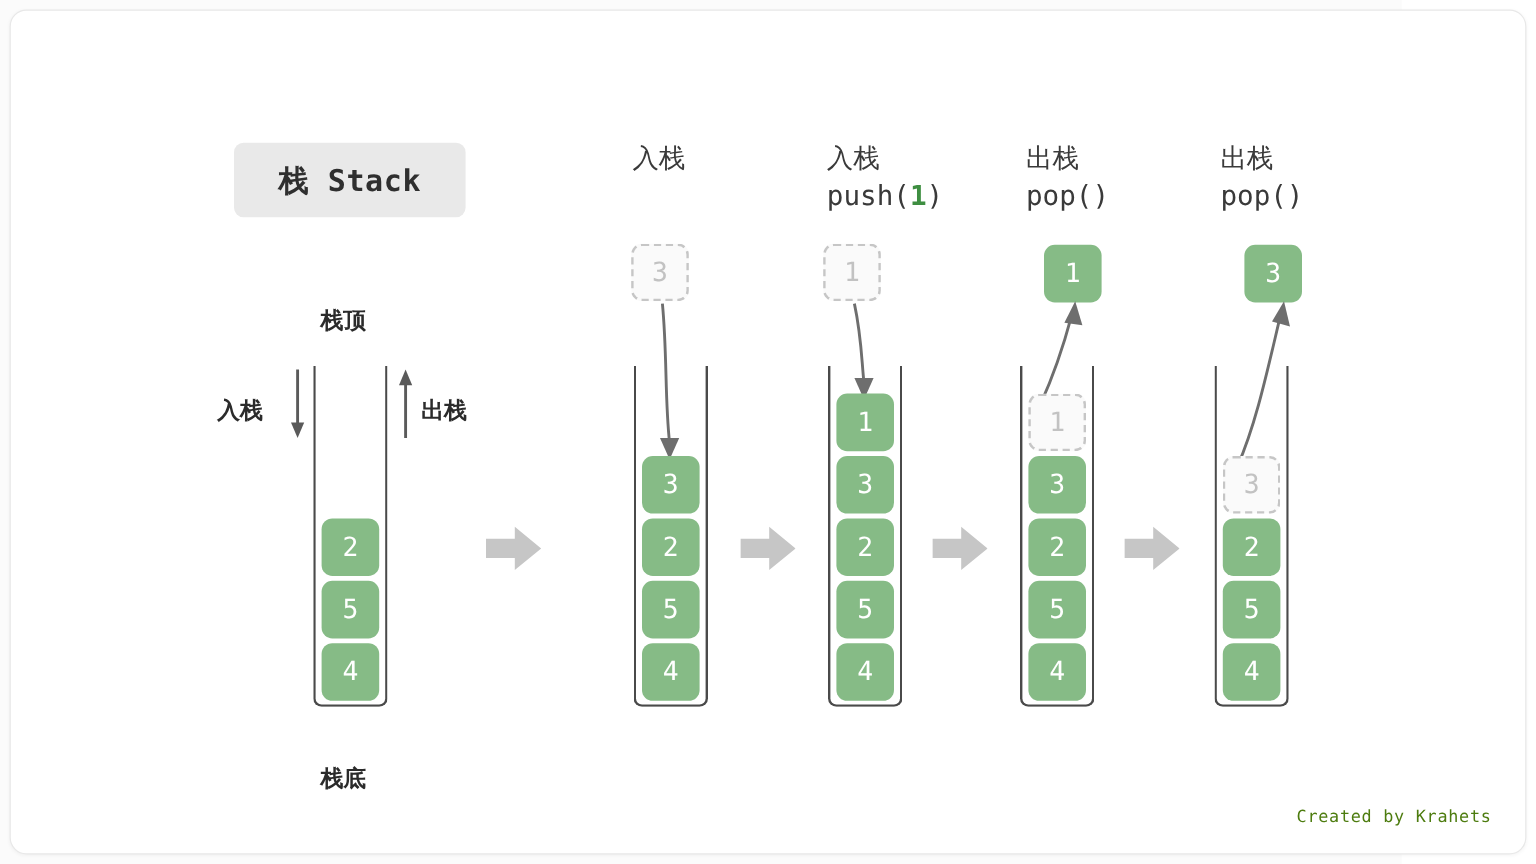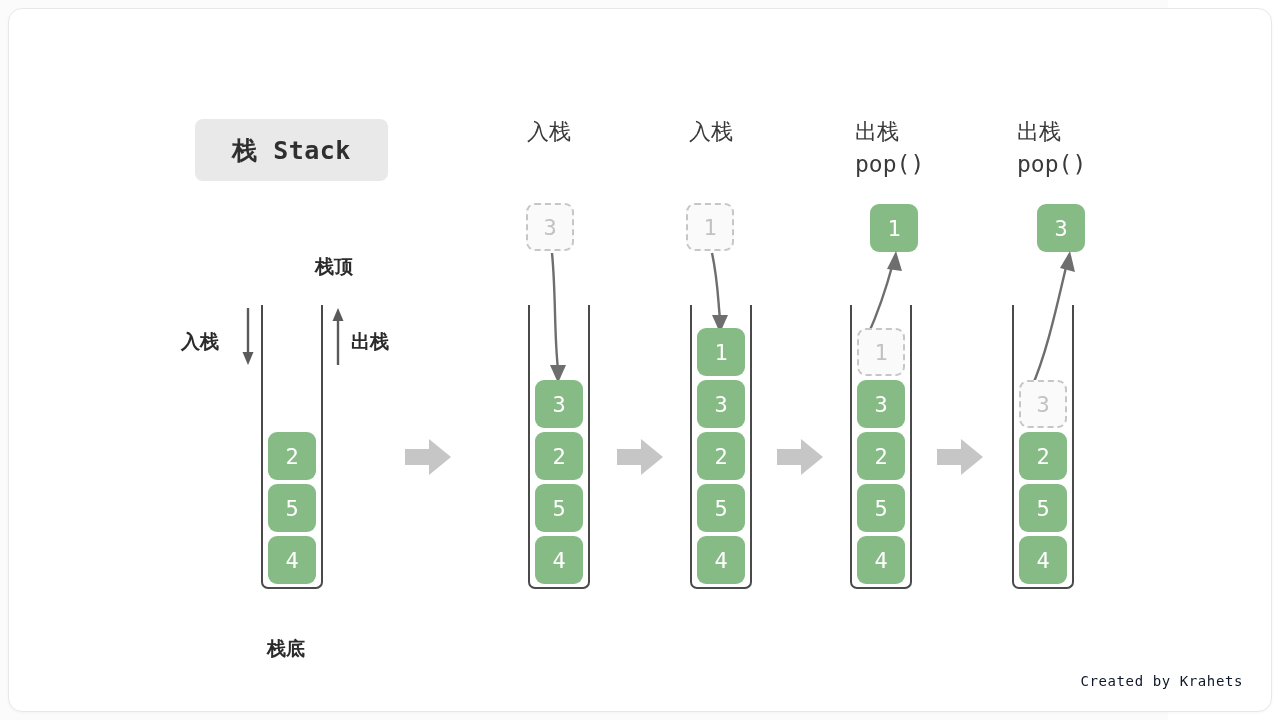--- a/index.html
+++ b/index.html
@@ -140,36 +140,36 @@
   
   .curve { position: absolute; overflow: visible; }
 
   
   .footer {
     position: absolute;
     right: 28px;
     bottom: 22px;
     font-family: "DejaVu Sans Mono", monospace;
     font-size: 14px;
-    color: #0f172a;
+    color: #4d7c0f;
     letter-spacing: 0.6px;
     white-space: nowrap;
   }
 </style>
 </head>
 <body>
 
 <div class="canvas">
   <div class="card">
 
     <div class="title-chip">
       <span>栈 Stack</span>
     </div>
 
-    <div class="lbl-cn" style="left:258px; top:245px;margin-left:48px;">栈顶</div>
+    <div class="lbl-cn" style="left:258px; top:245px;">栈顶</div>
 
     <div class="lbl-cn" style="left:258px; top:627px;">栈底</div>
 
     <div class="lbl-cn" style="left:172px; top:320px;">入栈</div>
 
     <div class="lbl-cn" style="left:342px; top:320px;">出栈</div>
 
     <svg class="thin-arrow" style="left:228px; top:297px;" width="22" height="62">
       <line x1="11" y1="2" x2="11" y2="48" stroke="#5a5a5a" stroke-width="2.4"></line>
       <polygon points="11,59 5.5,46 16.5,46" fill="#5a5a5a"></polygon>
@@ -211,20 +211,21 @@
     </svg>
 
     <div class="stack-box" style="left:519px; top:296px;"></div>
     <div class="cell solid" style="left:526px; top:371px;">3</div>
     <div class="cell solid" style="left:526px; top:423px;">2</div>
     <div class="cell solid" style="left:526px; top:475px;">5</div>
     <div class="cell solid" style="left:526px; top:527px;">4</div>
 
     <div class="col-head" style="left:680px; top:108px;">
       <span class="cn">入栈</span>
+      <span class="code"><span>push(</span><span class="arg">1</span><span>)</span></span>
     </div>
 
     <div class="cell ghost" style="left:677px; top:194px;">1</div>
 
     <svg class="curve" style="left:665px; top:240px;" width="110" height="100">
       <path d="M 38 4 C 44 32, 44 52, 46 70" stroke="#6e6e6e" stroke-width="2.4" fill="none"></path>
       <polygon points="46,84 38,66 54,66" fill="#6e6e6e"></polygon>
     </svg>
 
     <div class="stack-box" style="left:681px; top:296px;"></div>

